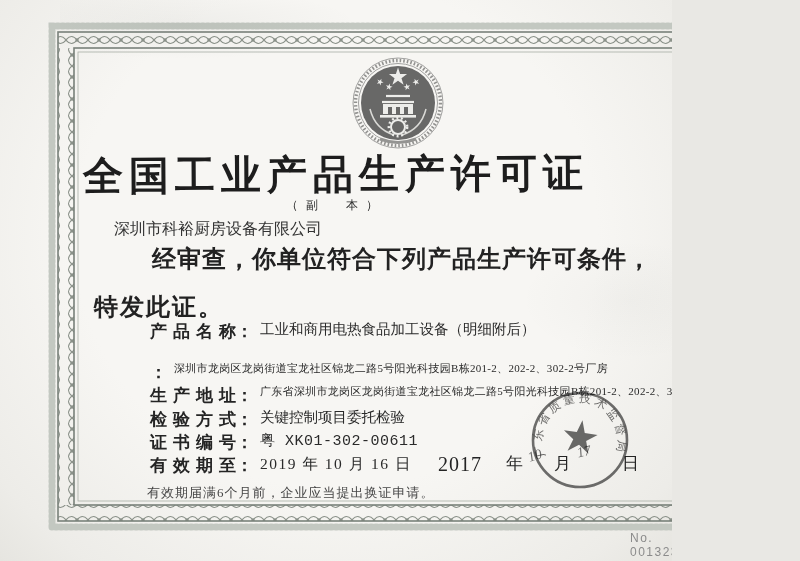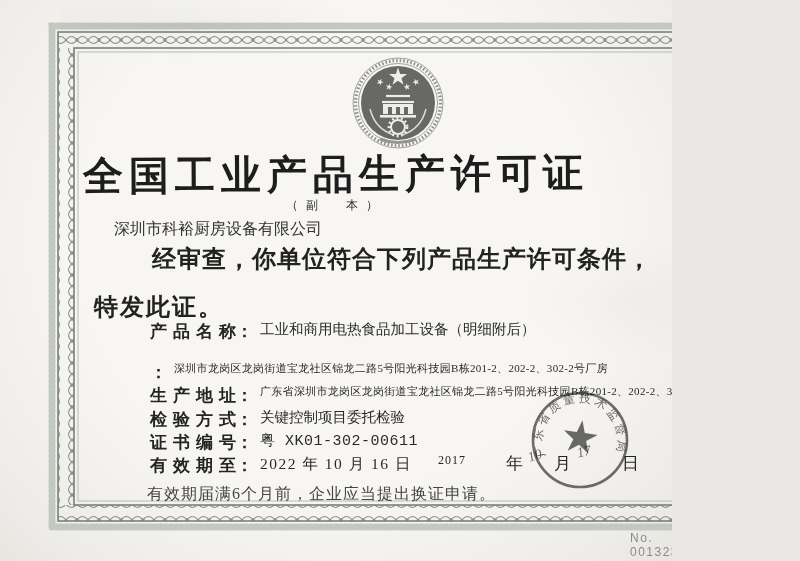--- a/index.html
+++ b/index.html
@@ -22,28 +22,28 @@
   .fcolon{font-size:17px;font-weight:bold;color:#242424;margin-right:7px;}
   .fvalue{color:#2a2a2a;}
   .v0{font-size:14.5px;}
   .v1,.v2{font-size:11px;letter-spacing:.3px;}
   .v3{font-size:14.5px;}
   .v4{font-size:15px;letter-spacing:.5px;}
   .v5{font-size:15.5px;letter-spacing:1.5px;}
   .row0{top:320px;} .row1{top:361px;} .row2{top:384px;}
   .row3{top:408px;} .row4{top:431px;font-family:Liberation Mono, monospace;} .row5{top:454px;}
   .idate{font-size:17px;color:#242424;}
-  .iy{left:438px;top:453px;font-size:12px;letter-spacing:1px;}
+  .iy{left:438px;top:453px;font-size:20px;letter-spacing:1px;}
   .iu1{left:506px;top:452px;}
   .iu2{left:554px;top:452px;}
   .iu3{left:622px;top:452px;}
   .stamp-num{font-size:14px;color:#4d4d4d;font-style:italic;opacity:.8;}
   .im{left:528px;top:448px;transform:rotate(-18deg);}
   .id{left:577px;top:444px;transform:rotate(-14deg);}
-  .footnote{left:147px;top:484px;font-size:16px;color:#454545;letter-spacing:1px;}
+  .footnote{left:147px;top:484px;font-size:13px;color:#454545;letter-spacing:1px;}
   .serial{left:630px;top:531px;font-size:12px;color:#8b8b8b;letter-spacing:1.5px;
           font-family:Liberation Sans, sans-serif;}
   .seal{left:528px;top:388px;mix-blend-mode:multiply;opacity:.88;}
   .emblem{left:350px;top:55px;opacity:.92;}
   .smudge1{left:60px;top:0;width:300px;height:60px;
            background:radial-gradient(ellipse at 40% 40%, rgba(90,95,90,.06), transparent 70%);}
   .smudge2{left:520px;top:240px;width:220px;height:120px;
            background:radial-gradient(ellipse at 50% 50%, rgba(90,95,90,.04), transparent 70%);}
 </style>
 </head>
@@ -137,21 +137,21 @@
       <span class="fvalue v3">关键控制项目委托检验</span>
   </div>
   <div class="field-row row4">
     <span class="flabel">证书编号</span>
       <span class="fcolon">：</span>
       <span class="fvalue v4">粤 XK01-302-00611</span>
   </div>
   <div class="field-row row5">
     <span class="flabel">有效期至</span>
       <span class="fcolon">：</span>
-      <span class="fvalue v5">2022 年 10 月 16 日</span>
+      <span class="fvalue v5">2019 年 10 月 16 日</span>
   </div>
 
   <span class="abs idate iy">2017</span>
   <span class="abs idate iu1">年</span>
   <span class="abs stamp-num im">10</span>
   <span class="abs idate iu2">月</span>
   <span class="abs stamp-num id">17</span>
   <span class="abs idate iu3">日</span>
 
   <svg class="abs seal" width="104" height="104" viewBox="0 0 104 104">

